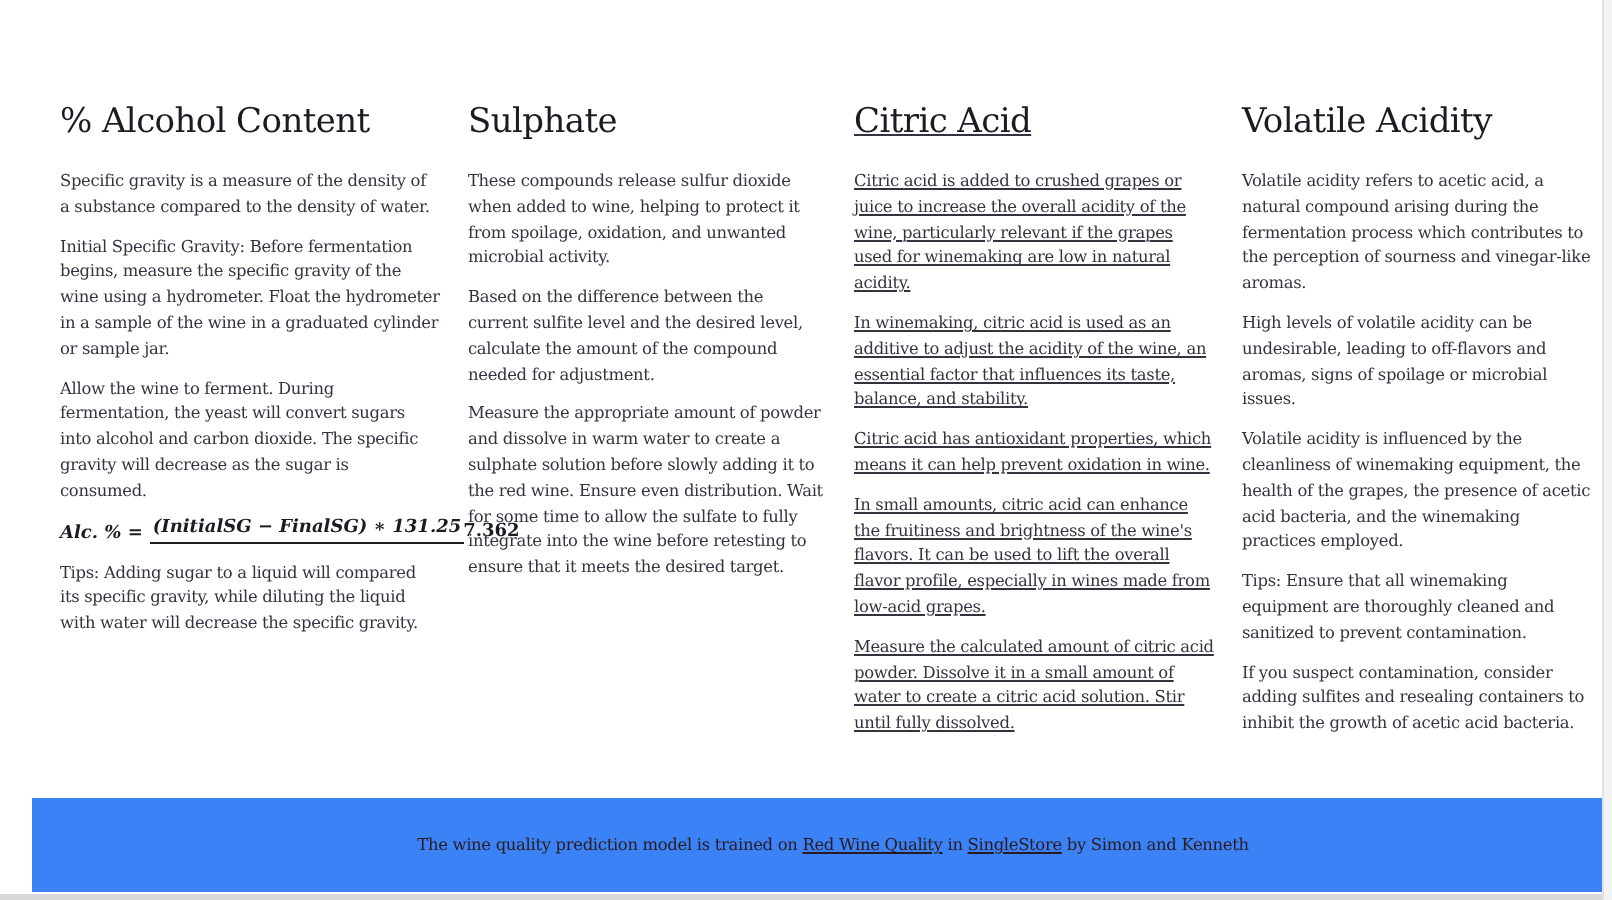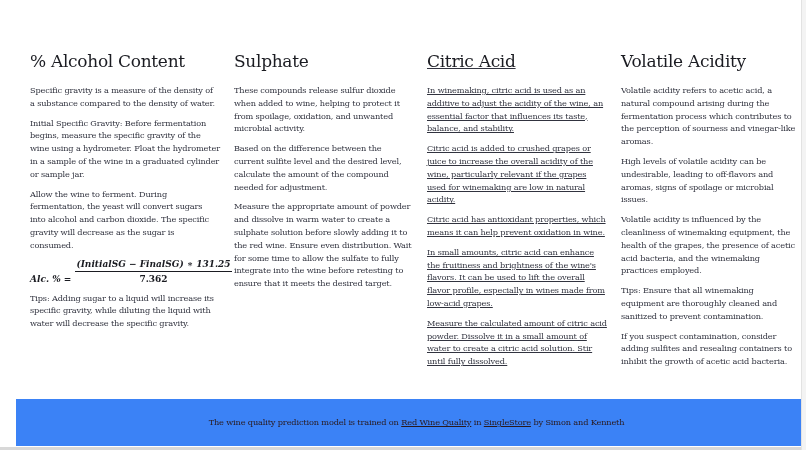--- a/index.html
+++ b/index.html
@@ -62,21 +62,21 @@
       margin: 6px 0 8px 0;
       font-family: "DejaVu Serif", serif;
       font-weight: bold;
       font-style: italic;
       font-size: 9px;
       color: #1b1c22;
     }
     .formula .lhs { margin-right: 4px; white-space: nowrap; }
     .frac {
       display: inline-flex;
-      flex-direction: column;
+      flex-direction: row;
       align-items: center;
     }
     .frac .num {
       padding: 0 1px 2px 1px;
       border-bottom: 0.8px solid #1b1c22;
       white-space: nowrap;
     }
     .frac .den {
       padding-top: 2px;
       font-style: normal;
@@ -128,34 +128,34 @@
       <p>Specific gravity is a measure of the density of a substance compared to the density of water.</p>
       <p>Initial Specific Gravity: Before fermentation begins, measure the specific gravity of the wine using a hydrometer. Float the hydrometer in a sample of the wine in a graduated cylinder or sample jar.</p>
       <p>Allow the wine to ferment. During fermentation, the yeast will convert sugars into alcohol and carbon dioxide. The specific gravity will decrease as the sugar is consumed.</p>
       <div class="formula">
         <span class="lhs">Alc. % =</span>
         <span class="frac">
           <span class="num">(InitialSG − FinalSG) ∗ 131.25</span>
           <span class="den">7.362</span>
         </span>
       </div>
-      <p>Tips: Adding sugar to a liquid will increase its specific gravity, while diluting the liquid with water will decrease the specific gravity.</p>
+      <p>Tips: Adding sugar to a liquid will compared its specific gravity, while diluting the liquid with water will decrease the specific gravity.</p>
     </div>
 
     <div class="col c2">
       <h2>Sulphate</h2>
       <p>These compounds release sulfur dioxide when added to wine, helping to protect it from spoilage, oxidation, and unwanted microbial activity.</p>
       <p>Based on the difference between the current sulfite level and the desired level, calculate the amount of the compound needed for adjustment.</p>
       <p>Measure the appropriate amount of powder and dissolve in warm water to create a sulphate solution before slowly adding it to the red wine. Ensure even distribution. Wait for some time to allow the sulfate to fully integrate into the wine before retesting to ensure that it meets the desired target.</p>
     </div>
 
     <div class="col c3">
       <h2>Citric Acid</h2>
+      <p>Citric acid is added to crushed grapes or juice to increase the overall acidity of the wine, particularly relevant if the grapes used for winemaking are low in natural acidity.</p>
       <p>In winemaking, citric acid is used as an additive to adjust the acidity of the wine, an essential factor that influences its taste, balance, and stability.</p>
-      <p>Citric acid is added to crushed grapes or juice to increase the overall acidity of the wine, particularly relevant if the grapes used for winemaking are low in natural acidity.</p>
       <p>Citric acid has antioxidant properties, which means it can help prevent oxidation in wine.</p>
       <p>In small amounts, citric acid can enhance the fruitiness and brightness of the wine's flavors. It can be used to lift the overall flavor profile, especially in wines made from low-acid grapes.</p>
       <p>Measure the calculated amount of citric acid powder. Dissolve it in a small amount of water to create a citric acid solution. Stir until fully dissolved.</p>
     </div>
 
     <div class="col c4">
       <h2>Volatile Acidity</h2>
       <p>Volatile acidity refers to acetic acid, a natural compound arising during the fermentation process which contributes to the perception of sourness and vinegar-like aromas.</p>
       <p>High levels of volatile acidity can be undesirable, leading to off-flavors and aromas, signs of spoilage or microbial issues.</p>
       <p>Volatile acidity is influenced by the cleanliness of winemaking equipment, the health of the grapes, the presence of acetic acid bacteria, and the winemaking practices employed.</p>

